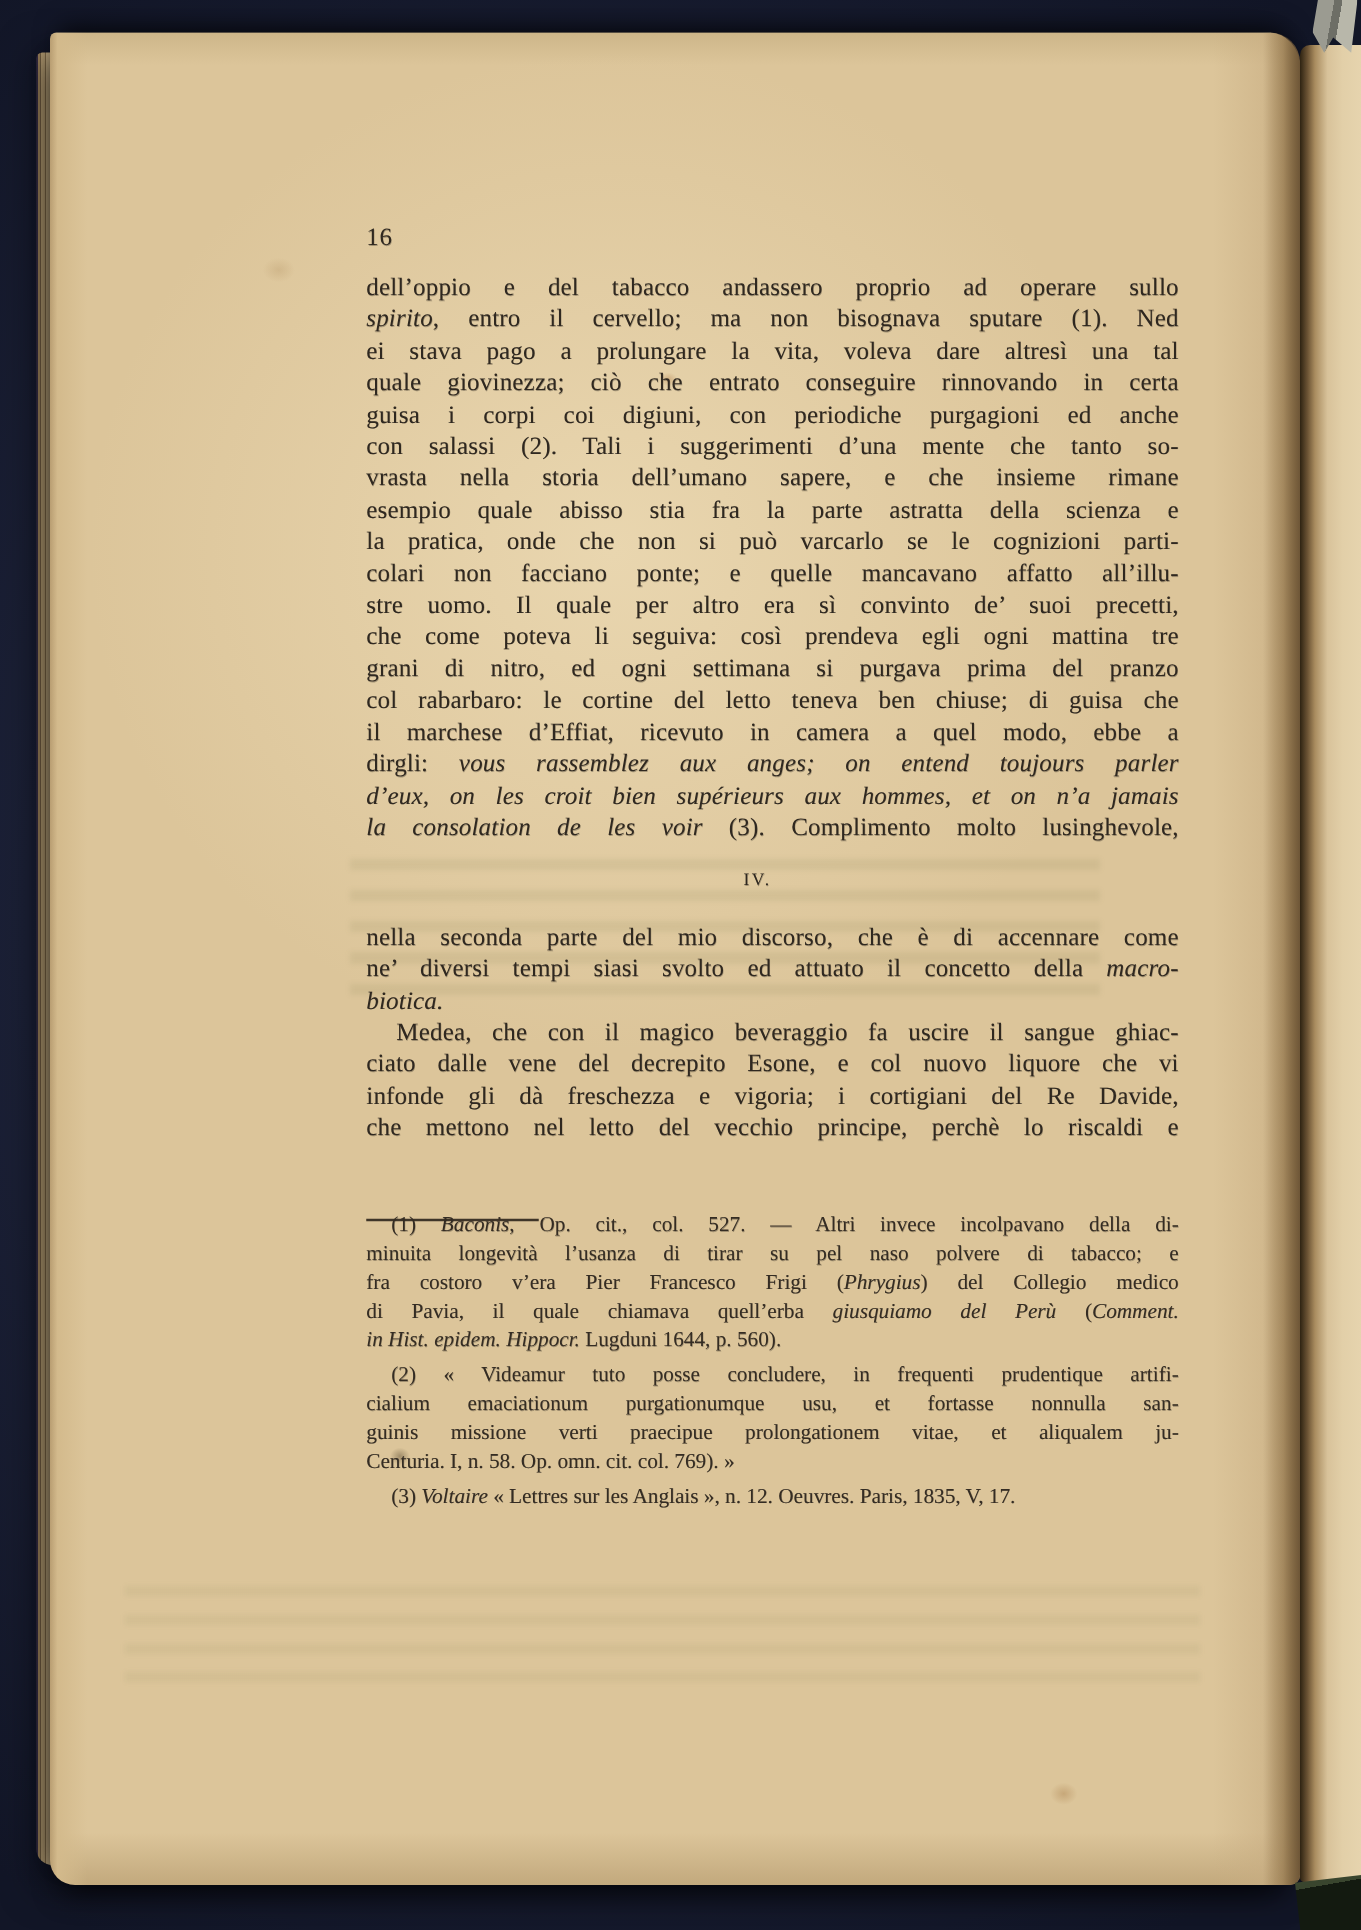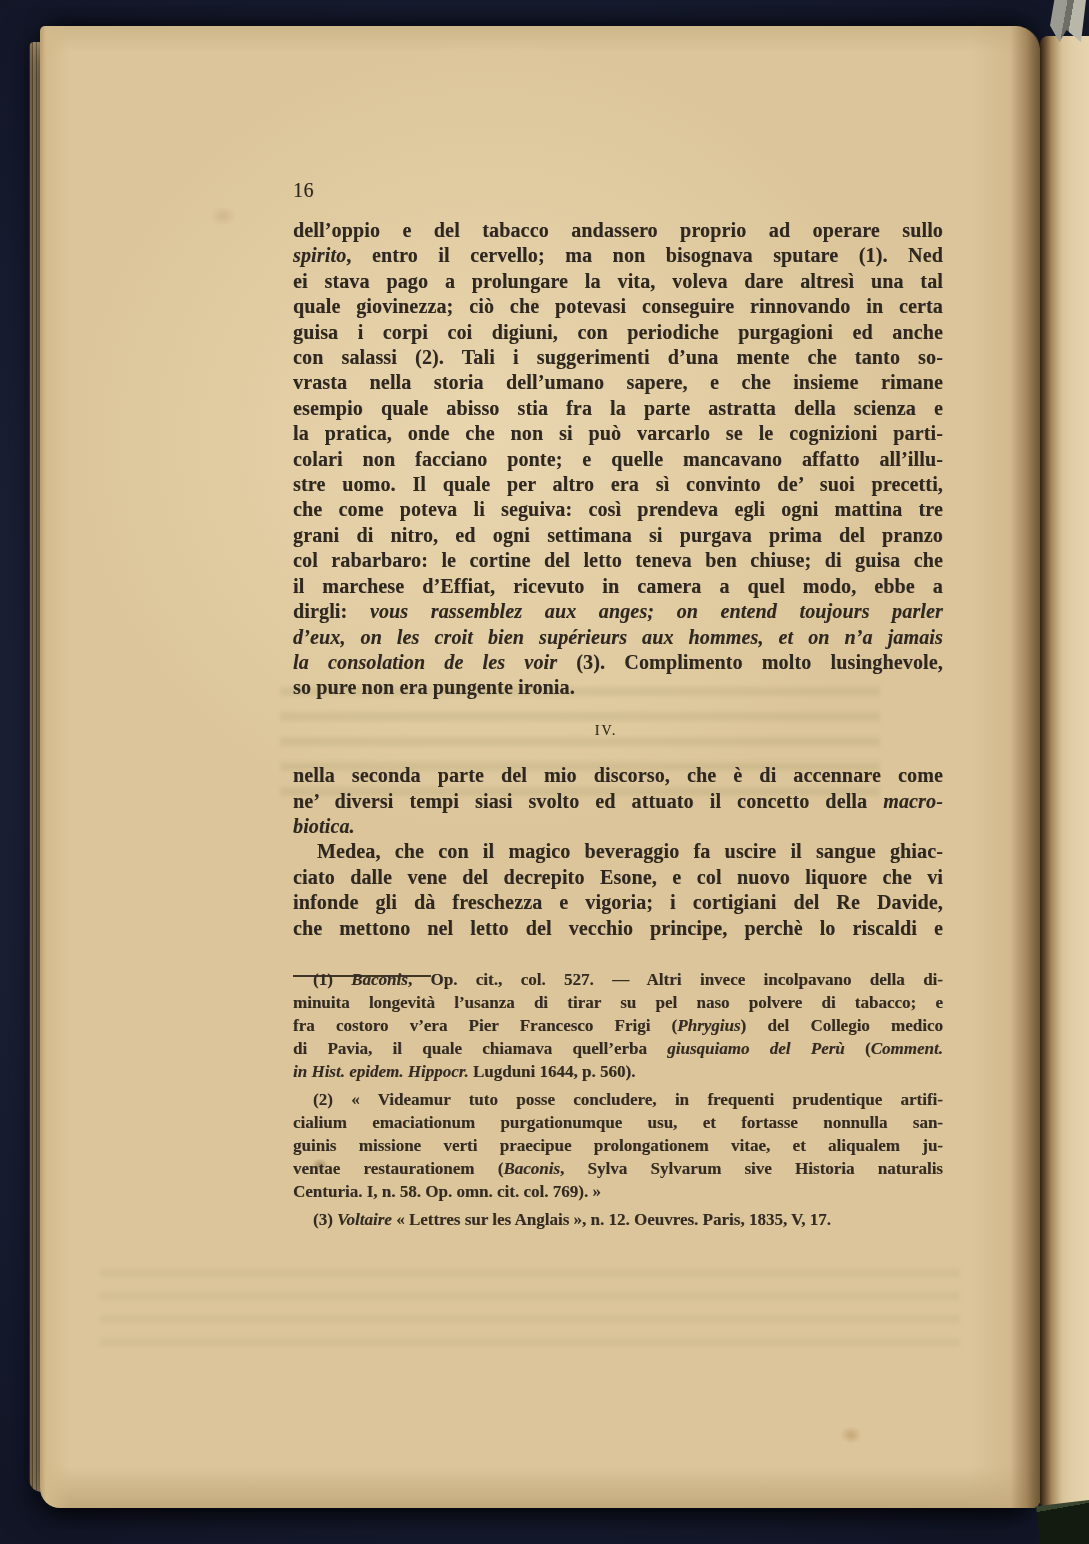--- a/index.html
+++ b/index.html
@@ -48,21 +48,21 @@
   .st3{left:800px;top:1400px;width:22px;height:18px;background:radial-gradient(rgba(150,100,46,.30),rgba(150,100,46,0) 70%);}
   .st4{left:170px;top:180px;width:26px;height:20px;background:radial-gradient(rgba(150,110,60,.18),rgba(150,110,60,0) 70%);}
   
   .ink{color:#2f2820;text-shadow:.4px .4px .5px rgba(47,40,32,.35);}
   .page-number{position:absolute;left:253px;top:153px;font-size:20px;letter-spacing:.5px;}
   .main{position:absolute;left:253px;top:192px;width:650px;font-size:20px;line-height:25.4px;letter-spacing:.15px;}
   .heading{text-align:center;font-size:14px;letter-spacing:2px;margin:17px 0 20px;transform:translateX(-12px);}
   .fn-rule{position:absolute;left:253px;top:949px;width:138px;height:2px;background:#3f3528;}
   .fns{position:absolute;left:253px;top:942px;width:650px;font-size:17px;line-height:23px;color:#342c23;}
   .fn + .fn{margin-top:5px;}
-  .line{text-align:left;font-weight:bold;}
+  .line{text-align:left;}
   .line.jl{text-align:justify;text-align-last:justify;}
   .line.ind{text-indent:24px;}
   .fns .line.ind{text-indent:20px;}
 </style>
 </head>
 <body>
 
 <div class="scene">
 
   <div class="stack"></div>
@@ -75,36 +75,35 @@
     <div class="stain st3"></div>
     <div class="stain st4"></div>
 
     <div class="page-number ink">16</div>
 
     <div class="main ink">
       <div class="para">
           <div class="line jl">dell’oppio e del tabacco andassero proprio ad operare sullo</div>
           <div class="line jl"><i>spirito</i>, entro il cervello; ma non bisognava sputare (1). Ned</div>
           <div class="line jl">ei stava pago a prolungare la vita, voleva dare altresì una tal</div>
-          <div class="line jl">quale giovinezza; ciò che potevasi conseguire rinnovando in certa</div>
+          <div class="line jl">quale giovinezza; ciò che entrato conseguire rinnovando in certa</div>
           <div class="line jl">guisa i corpi coi digiuni, con periodiche purgagioni ed anche</div>
           <div class="line jl">con salassi (2). Tali i suggerimenti d’una mente che tanto so-</div>
           <div class="line jl">vrasta nella storia dell’umano sapere, e che insieme rimane</div>
           <div class="line jl">esempio quale abisso stia fra la parte astratta della scienza e</div>
           <div class="line jl">la pratica, onde che non si può varcarlo se le cognizioni parti-</div>
           <div class="line jl">colari non facciano ponte; e quelle mancavano affatto all’illu-</div>
           <div class="line jl">stre uomo. Il quale per altro era sì convinto de’ suoi precetti,</div>
           <div class="line jl">che come poteva li seguiva: così prendeva egli ogni mattina tre</div>
           <div class="line jl">grani di nitro, ed ogni settimana si purgava prima del pranzo</div>
           <div class="line jl">col rabarbaro: le cortine del letto teneva ben chiuse; di guisa che</div>
           <div class="line jl">il marchese d’Effiat, ricevuto in camera a quel modo, ebbe a</div>
           <div class="line jl">dirgli: <i>vous rassemblez aux anges; on entend toujours parler</i></div>
           <div class="line jl"><i>d’eux, on les croit bien supérieurs aux hommes, et on n’a jamais</i></div>
           <div class="line jl"><i>la consolation de les voir</i> (3). Complimento molto lusinghevole,</div>
-          <div class="line">so pure non era pungente ironia.</div>
         </div>
       <div class="heading">IV.</div>
       <div class="para">
           <div class="line jl">nella seconda parte del mio discorso, che è di accennare come</div>
           <div class="line jl">ne’ diversi tempi siasi svolto ed attuato il concetto della <i>macro-</i></div>
           <div class="line"><i>biotica.</i></div>
         </div>
       <div class="para">
           <div class="line jl ind">Medea, che con il magico beveraggio fa uscire il sangue ghiac-</div>
           <div class="line jl">ciato dalle vene del decrepito Esone, e col nuovo liquore che vi</div>
@@ -120,21 +119,20 @@
           <div class="line jl ind">(1) <i>Baconis</i>, Op. cit., col. 527. — Altri invece incolpavano della di-</div>
           <div class="line jl">minuita longevità l’usanza di tirar su pel naso polvere di tabacco; e</div>
           <div class="line jl">fra costoro v’era Pier Francesco Frigi (<i>Phrygius</i>) del Collegio medico</div>
           <div class="line jl">di Pavia, il quale chiamava quell’erba <i>giusquiamo del Perù</i> (<i>Comment.</i></div>
           <div class="line"><i>in Hist. epidem. Hippocr.</i> Lugduni 1644, p. 560).</div>
         </div>
       <div class="fn">
           <div class="line jl ind">(2) « Videamur tuto posse concludere, in frequenti prudentique artifi-</div>
           <div class="line jl">cialium emaciationum purgationumque usu, et fortasse nonnulla san-</div>
           <div class="line jl">guinis missione verti praecipue prolongationem vitae, et aliqualem ju-</div>
-          <div class="line jl">ventae restaurationem (<i>Baconis</i>, Sylva Sylvarum sive Historia naturalis</div>
           <div class="line">Centuria. I, n. 58. Op. omn. cit. col. 769). »</div>
         </div>
       <div class="fn">
           <div class="line ind">(3) <i>Voltaire</i> « Lettres sur les Anglais », n. 12. Oeuvres. Paris, 1835, V, 17.</div>
         </div>
     </div>
 
     <div class="gutter"></div>
   </div>
 

